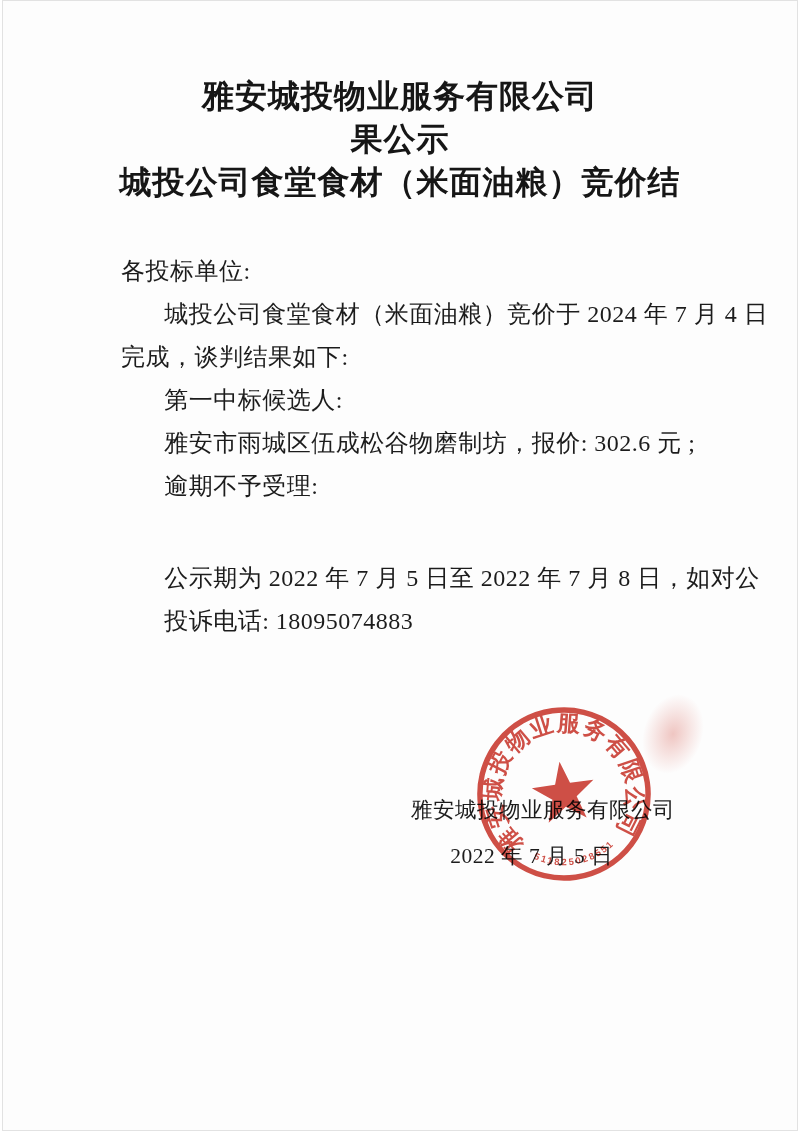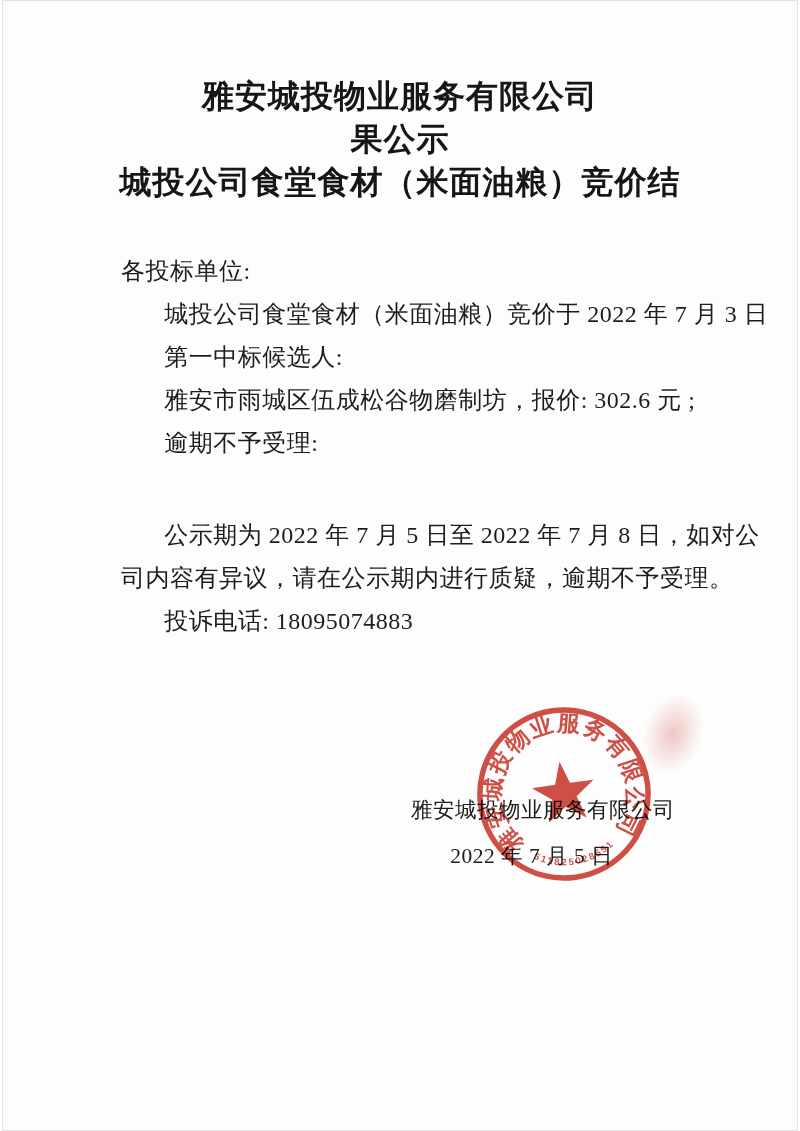--- a/index.html
+++ b/index.html
@@ -72,26 +72,26 @@
 <div class="page">
 
   <div class="title">
     <div class="line">雅安城投物业服务有限公司</div>
     <div class="line">果公示</div>
     <div class="line">城投公司食堂食材（米面油粮）竞价结</div>
   </div>
 
   <div class="content">
     <div class="line">各投标单位:</div>
-    <div class="line indent">城投公司食堂食材（米面油粮）竞价于 2022 年 7 月 3 日</div>
+    <div class="line indent">城投公司食堂食材（米面油粮）竞价于 2024 年 7 月 4 日</div>
+    <div class="line">完成，谈判结果如下:</div>
     <div class="line indent">第一中标候选人:</div>
     <div class="line indent">雅安市雨城区伍成松谷物磨制坊，报价: 302.6 元 ;</div>
     <div class="line indent">逾期不予受理:</div>
     <div class="line indent gap-before">公示期为 2022 年 7 月 5 日至 2022 年 7 月 8 日，如对公</div>
-    <div class="line">司内容有异议，请在公示期内进行质疑，逾期不予受理。</div>
     <div class="line indent">投诉电话: 18095074883</div>
   </div>
 
   <div class="signature-block">
     <div class="line">雅安城投物业服务有限公司</div>
     <div class="line signature-date">2022 年 7 月 5 日</div>
   </div>
 
   <div class="smudge"></div>
 

